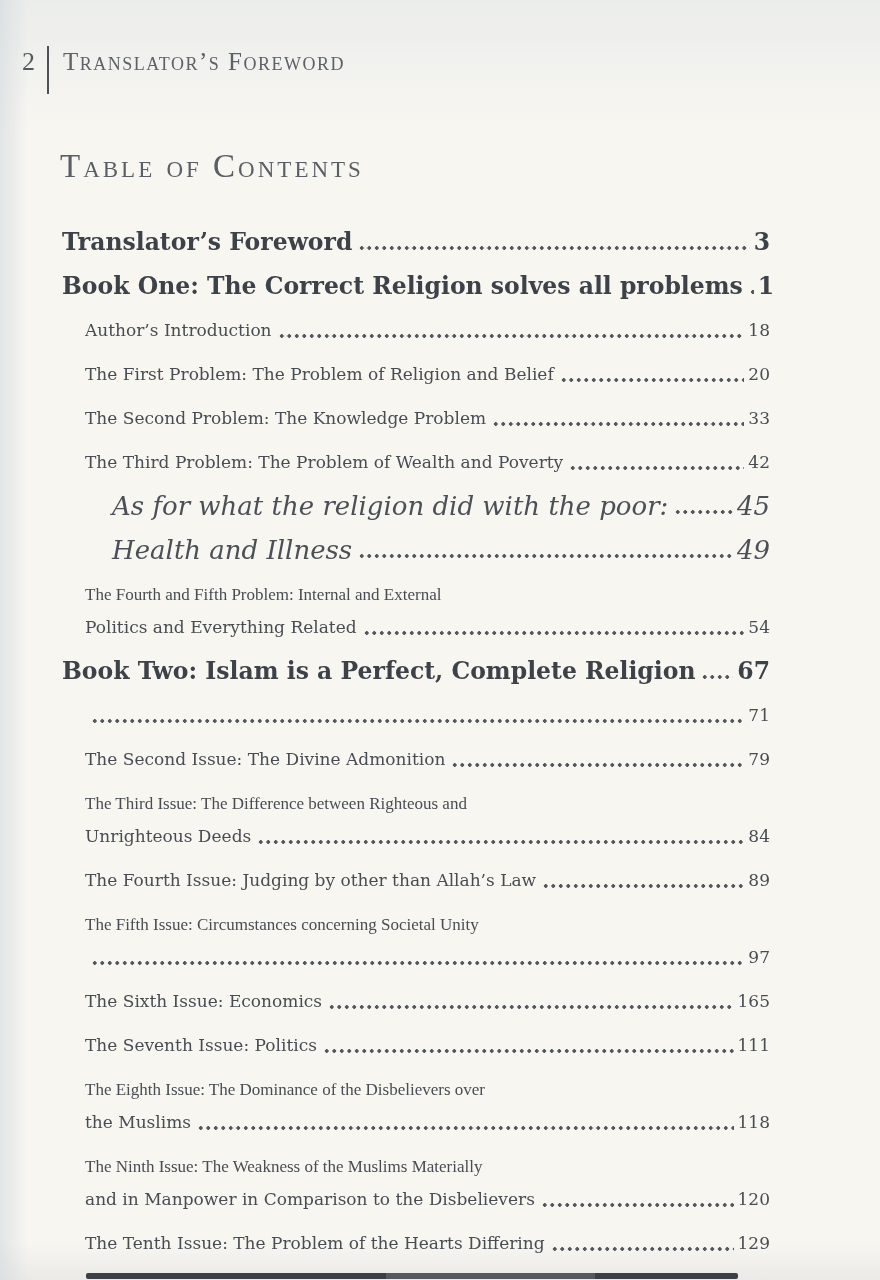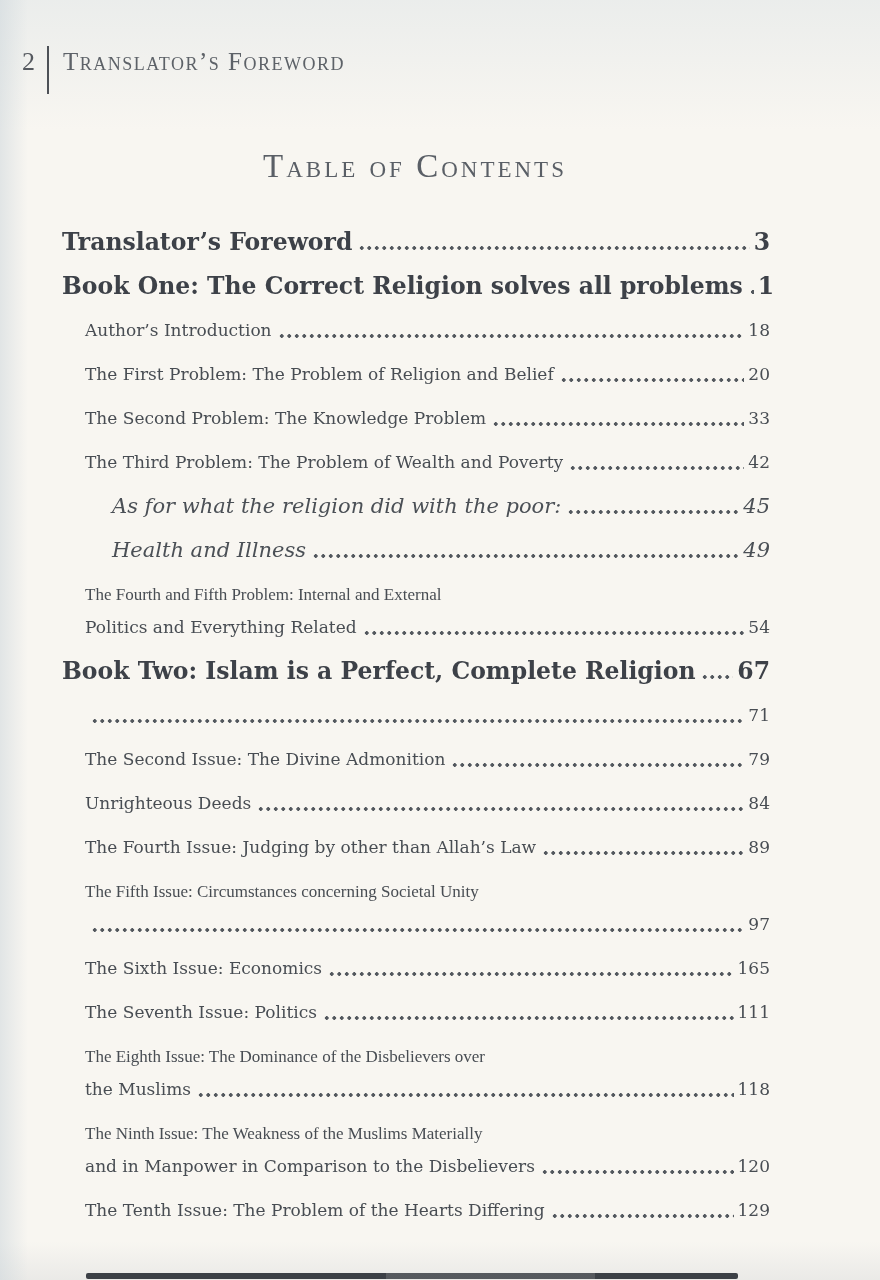--- a/index.html
+++ b/index.html
@@ -22,21 +22,21 @@
     font-family:"Liberation Serif", serif;
   }
   .header .pagenum{font-size:26px;color:#55595f;line-height:1.1;padding-top:2px;}
   .header .rule{width:2px;height:48px;background:#4d5157;margin:0 14px 0 12px;}
   .header .running-title{
     font-variant:small-caps;letter-spacing:1.5px;
     font-size:25px;color:#5d6268;line-height:1.1;padding-top:2px;
   }
   .toc-title{
     position:absolute;top:148px;left:60px;width:710px;
-    text-align:center;
+    text-align:left;
     font-family:"Liberation Serif", serif;
     font-variant:small-caps;
     font-size:33px;letter-spacing:3px;
     color:#5a5f66;
   }
   .toc{
     position:absolute;top:226px;left:62px;right:110px;
   }
   .entry{margin-bottom:11px;line-height:33px;}
   .entry .pre-line{white-space:nowrap;font-family:Liberation Serif, serif;}
@@ -47,21 +47,21 @@
     align-self:flex-end;
     margin:0 4px 7px 6px;
     background-image:radial-gradient(circle, #53585e 1.7px, rgba(0,0,0,0) 2.0px);
     background-size:7.5px 8px;
     background-repeat:repeat-x;
     background-position:left bottom;
   }
   .entry .pnum{flex:0 0 auto;}
   .lvl-book{font-weight:bold;color:#3d4148;font-size:23.5px;}
   .lvl-section{padding-left:23px;font-size:17px;color:#484d53;}
-  .lvl-sub{padding-left:50px;font-size:21px;font-style:italic;color:#4b5056;}
+  .lvl-sub{padding-left:50px;font-size:26px;font-style:italic;color:#4b5056;}
   .cut-line{
     position:absolute;left:86px;bottom:1px;width:652px;height:6px;
     background:
       linear-gradient(90deg,#3c4046 0 46%, rgba(60,64,70,0.85) 46% 78%, #3c4046 78% 100%);
     border-radius:2px;
   }
 </style>
 </head>
 <body>
 
@@ -154,20 +154,21 @@
         </div>
       </div>
       <div class="entry lvl-section">
         <div class="last-line">
           <span class="etext">The Second Issue: The Divine Admonition</span>
           <span class="leader"></span>
           <span class="pnum">79</span>
         </div>
       </div>
       <div class="entry lvl-section">
+        <div class="pre-line">The Third Issue: The Difference between Righteous and</div>
         <div class="last-line">
           <span class="etext">Unrighteous Deeds</span>
           <span class="leader"></span>
           <span class="pnum">84</span>
         </div>
       </div>
       <div class="entry lvl-section">
         <div class="last-line">
           <span class="etext">The Fourth Issue: Judging by other than Allah’s Law</span>
           <span class="leader"></span>

